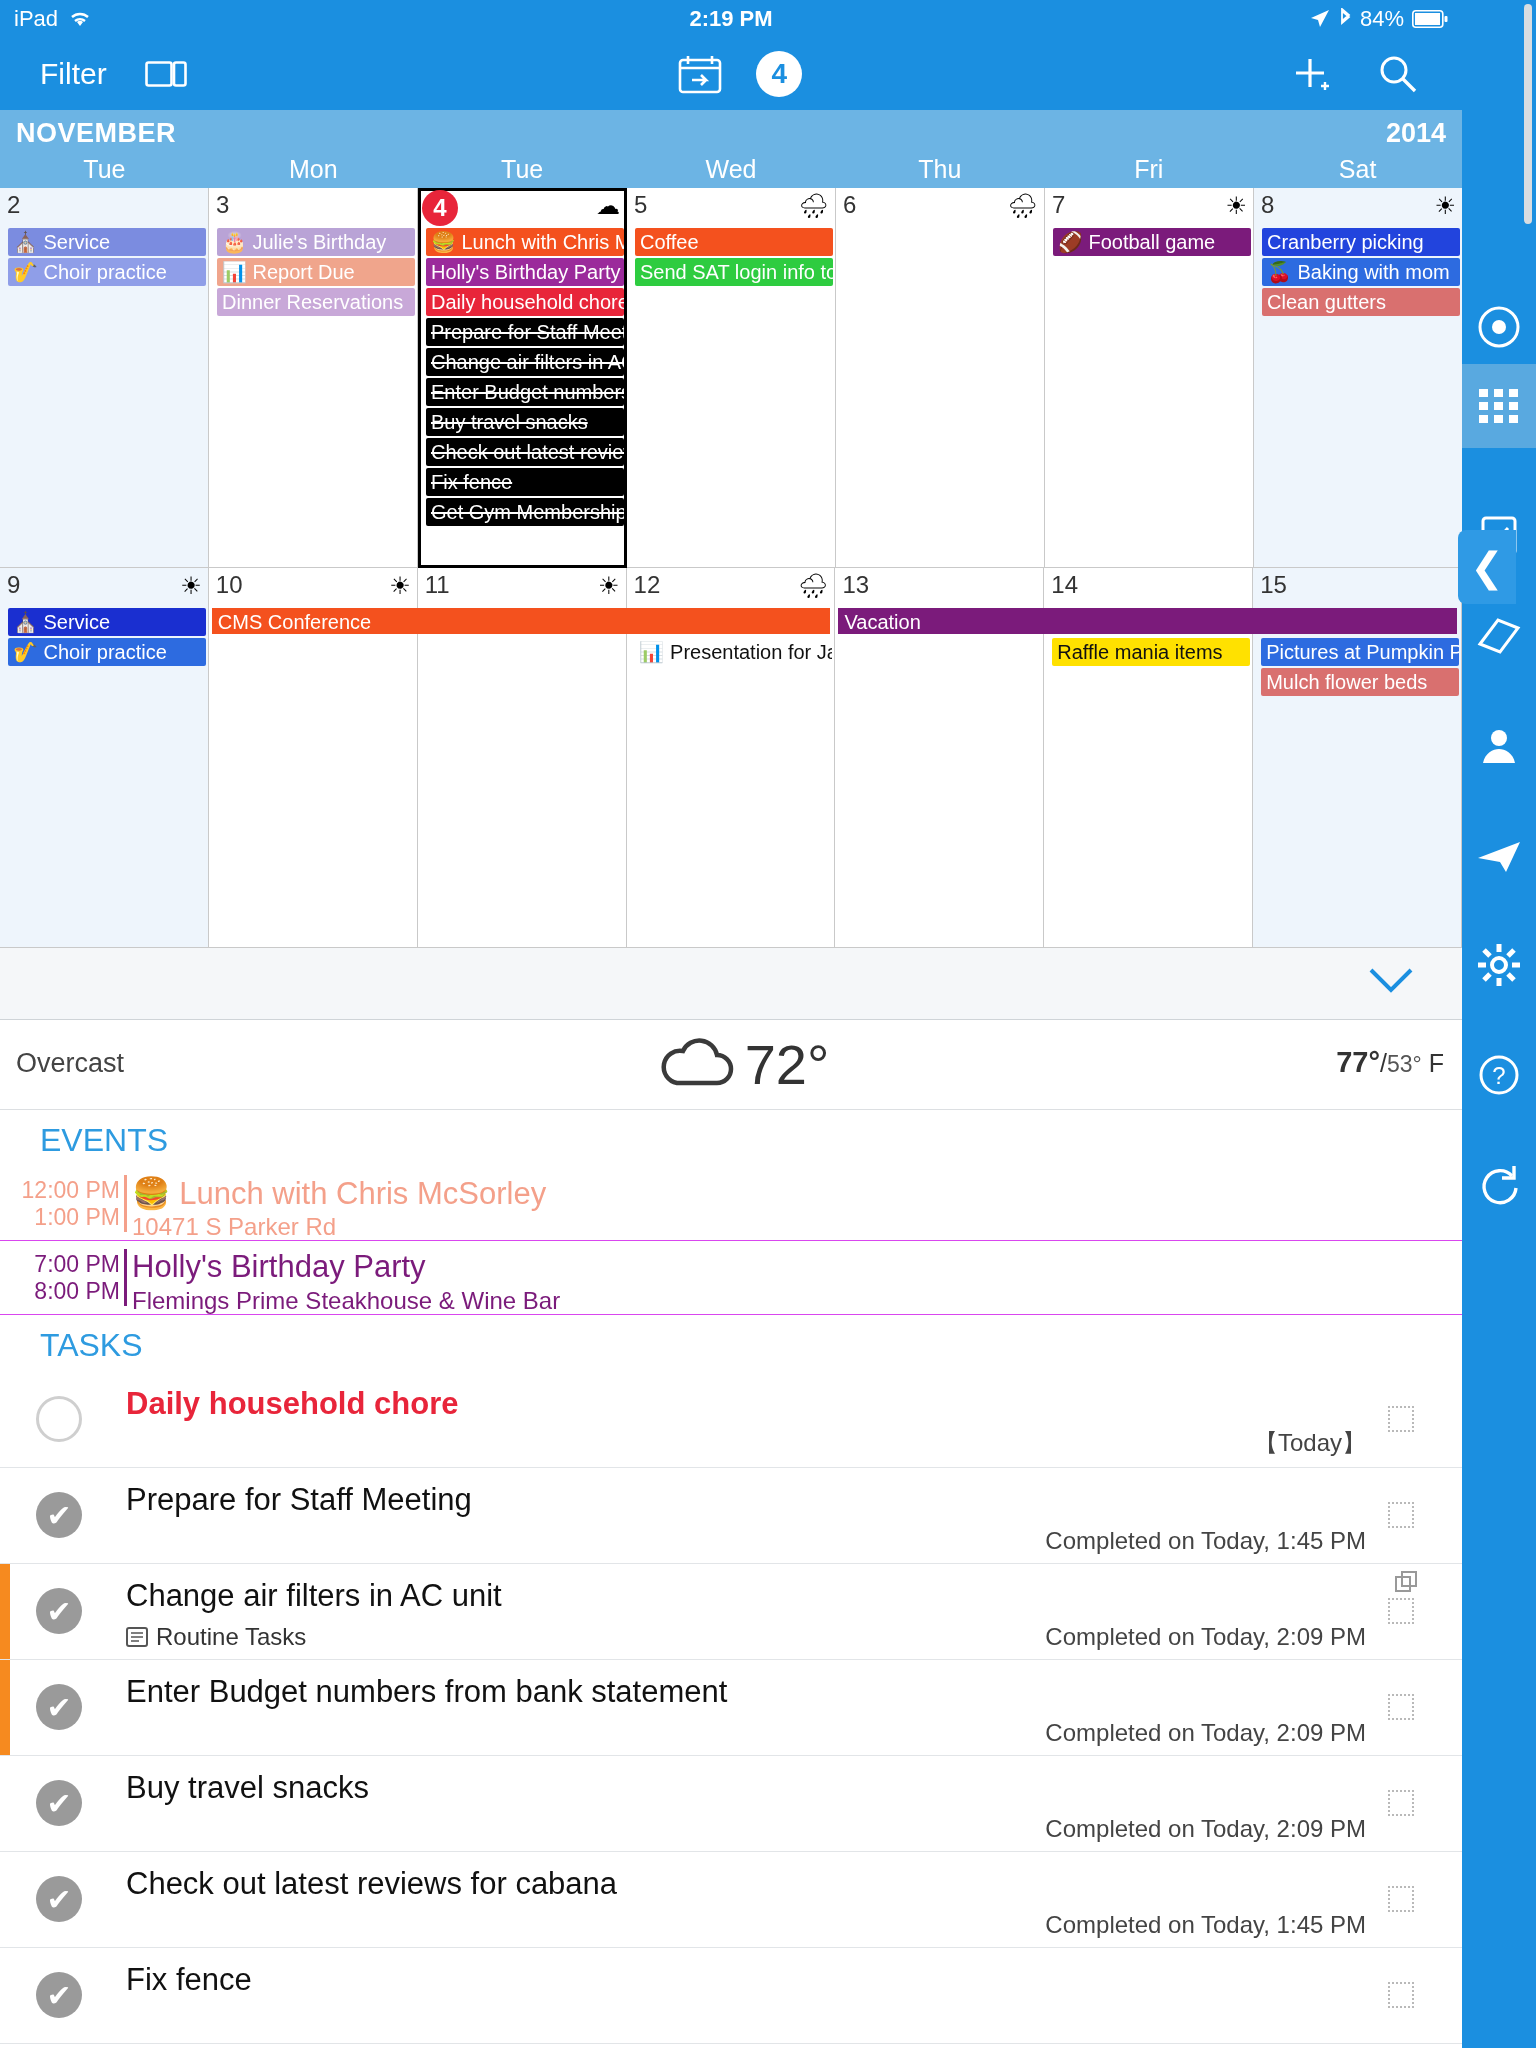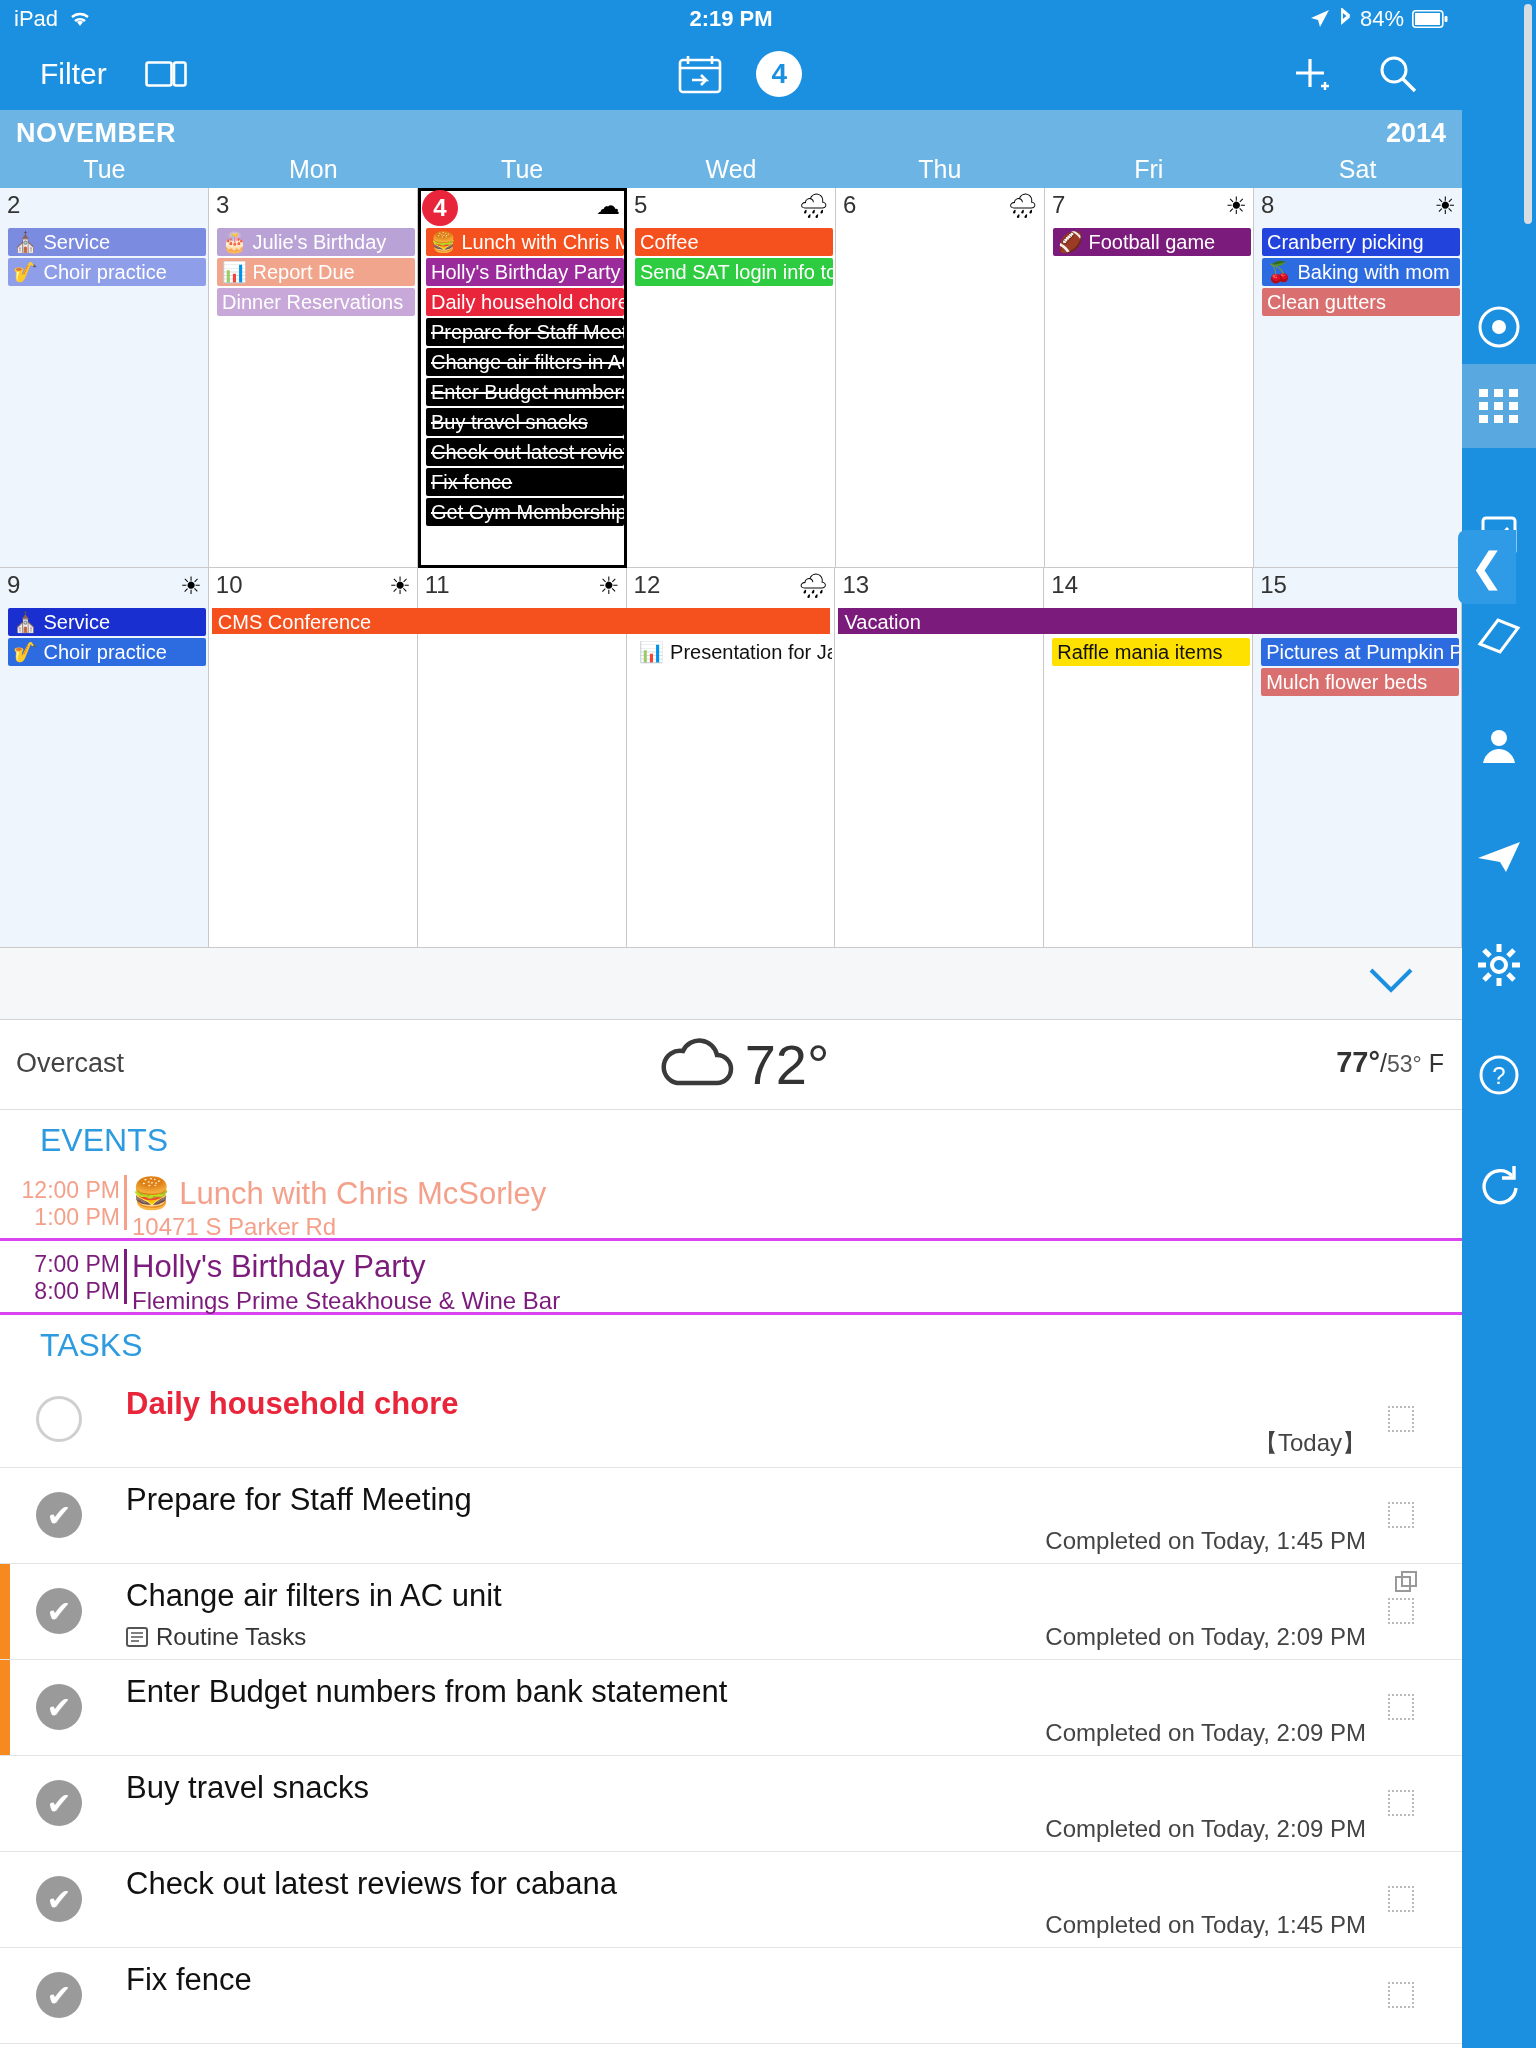--- a/index.html
+++ b/index.html
@@ -96,21 +96,21 @@
   }
   .weather .cond { position:absolute; left:16px; top:28px; font-size:27px; color:#444; }
   .weather .mid { position:absolute; left:0; width:100%; top:12px; display:flex; align-items:center; justify-content:center; gap:6px;margin-left:11px; }
   .weather .temp { font-size:56px; color:#333; }
   .weather .hl { position:absolute; right:18px; top:26px; font-size:25px; color:#333; }
   .weather .hl .hi { font-size:29px; font-weight:bold; }
   .weather .hl .lo { font-size:23px; color:#555; }
 
   
   .sectionhdr { font-size:32px; color:#2e9be0; padding:12px 0 8px 40px; background:#fff; }
-  .evrow { position:relative; border-bottom:3px solid #d946ef; min-height:74px; background:#fff; }
+  .evrow { position:relative; border-bottom:1px solid #d946ef; min-height:74px; background:#fff; }
   .evrow .times { position:absolute; left:10px; top:10px; width:110px; text-align:right; }
   .evrow .t1 { font-size:23px; display:block; }
   .evrow .t2 { font-size:23px; display:block; }
   .evrow .ttl { position:absolute; left:132px; top:8px; font-size:31px; }
   .evrow .sub { position:absolute; left:132px; top:46px; font-size:24px; }
   .evrow .vbar { position:absolute; left:124px; top:8px; bottom:8px; width:3px; }
 
   .taskrow { position:relative; height:96px; border-bottom:1px solid #e2e5e8; background:#fff; }
   .taskrow .check { position:absolute; left:36px; top:24px; width:46px; height:46px; border-radius:50%; }
   .taskrow .check.done { background:#9a9a9a; color:#fff; display:flex; align-items:center; justify-content:center; font-size:30px; }

